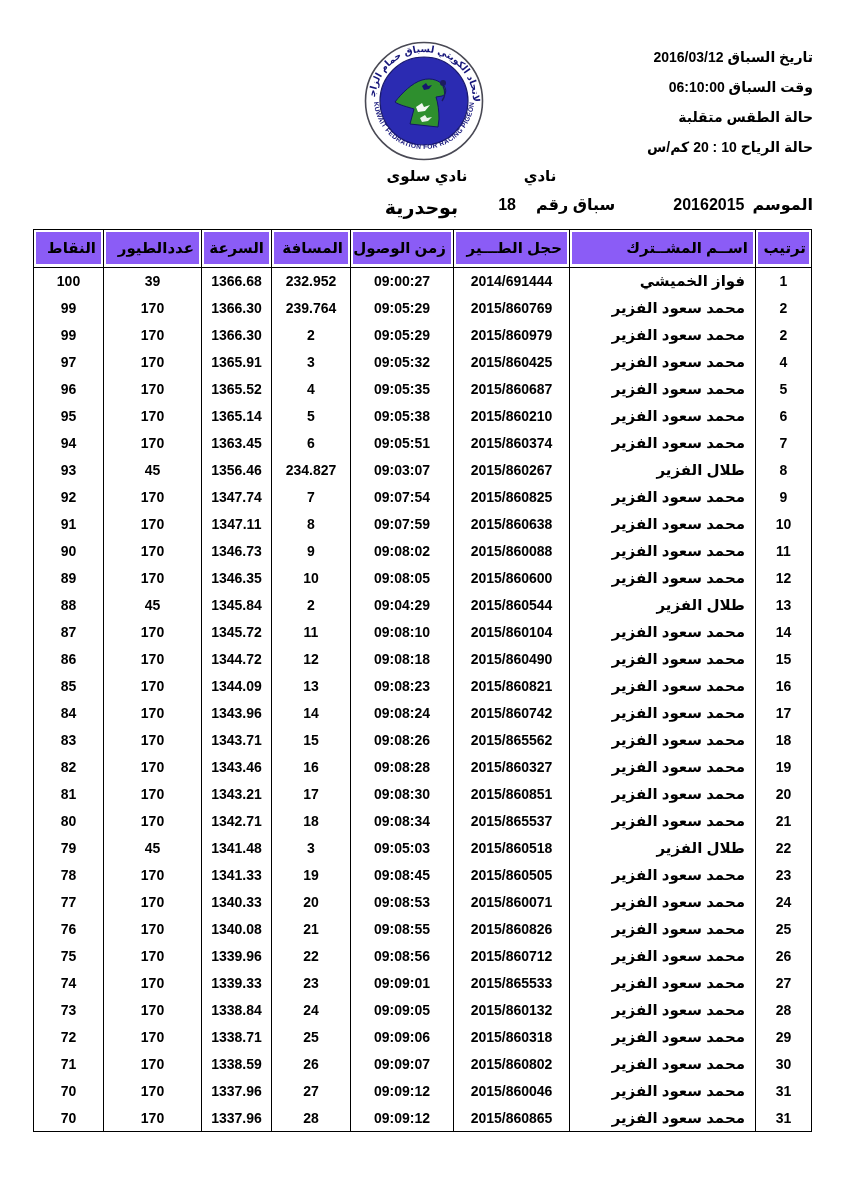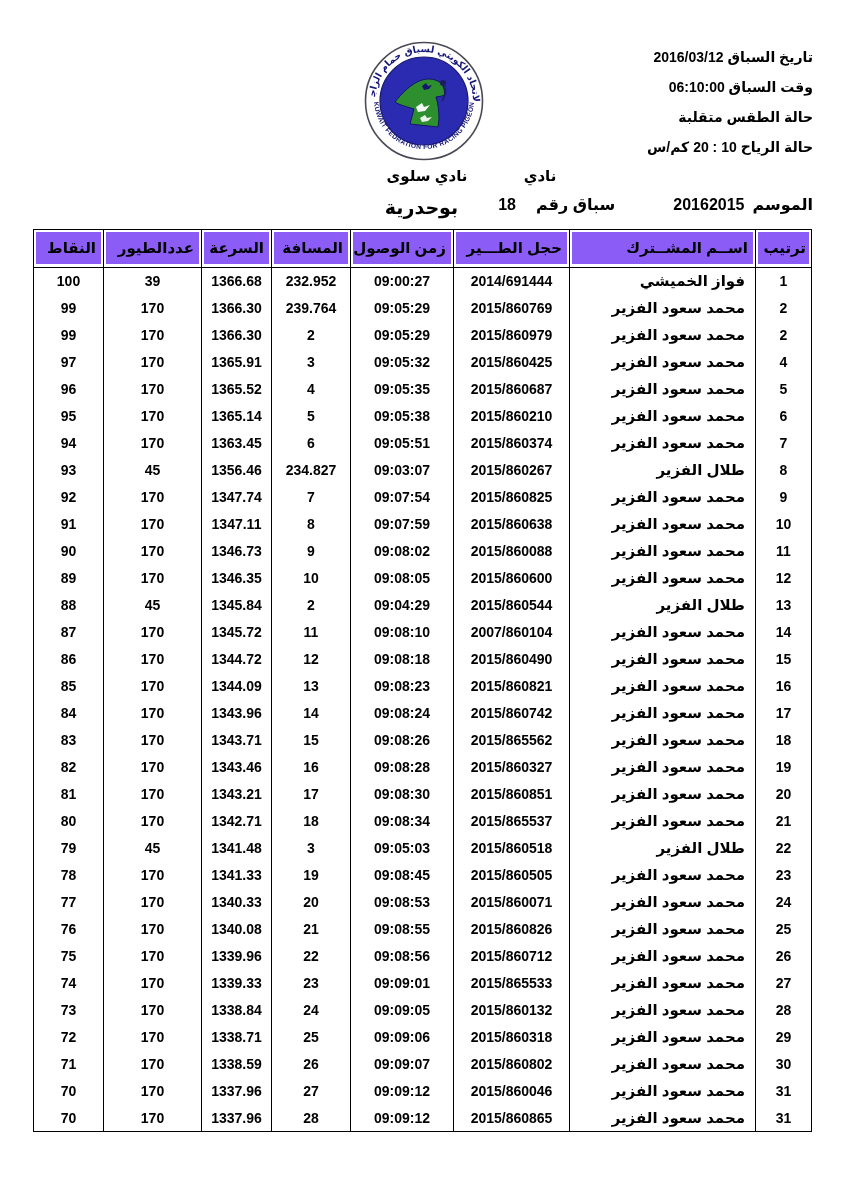--- a/index.html
+++ b/index.html
@@ -265,21 +265,21 @@
       <div class="td">09:04:29</div>
       <div class="td">2</div>
       <div class="td">1345.84</div>
       <div class="td">45</div>
       <div class="td">88</div>
     </div>
 
     <div class="tr">
       <div class="td c-rank">14</div>
       <div class="td c-name">محمد سعود الفزير</div>
-      <div class="td">2007/860104</div>
+      <div class="td">2015/860104</div>
       <div class="td">09:08:10</div>
       <div class="td">11</div>
       <div class="td">1345.72</div>
       <div class="td">170</div>
       <div class="td">87</div>
     </div>
 
     <div class="tr">
       <div class="td c-rank">15</div>
       <div class="td c-name">محمد سعود الفزير</div>

